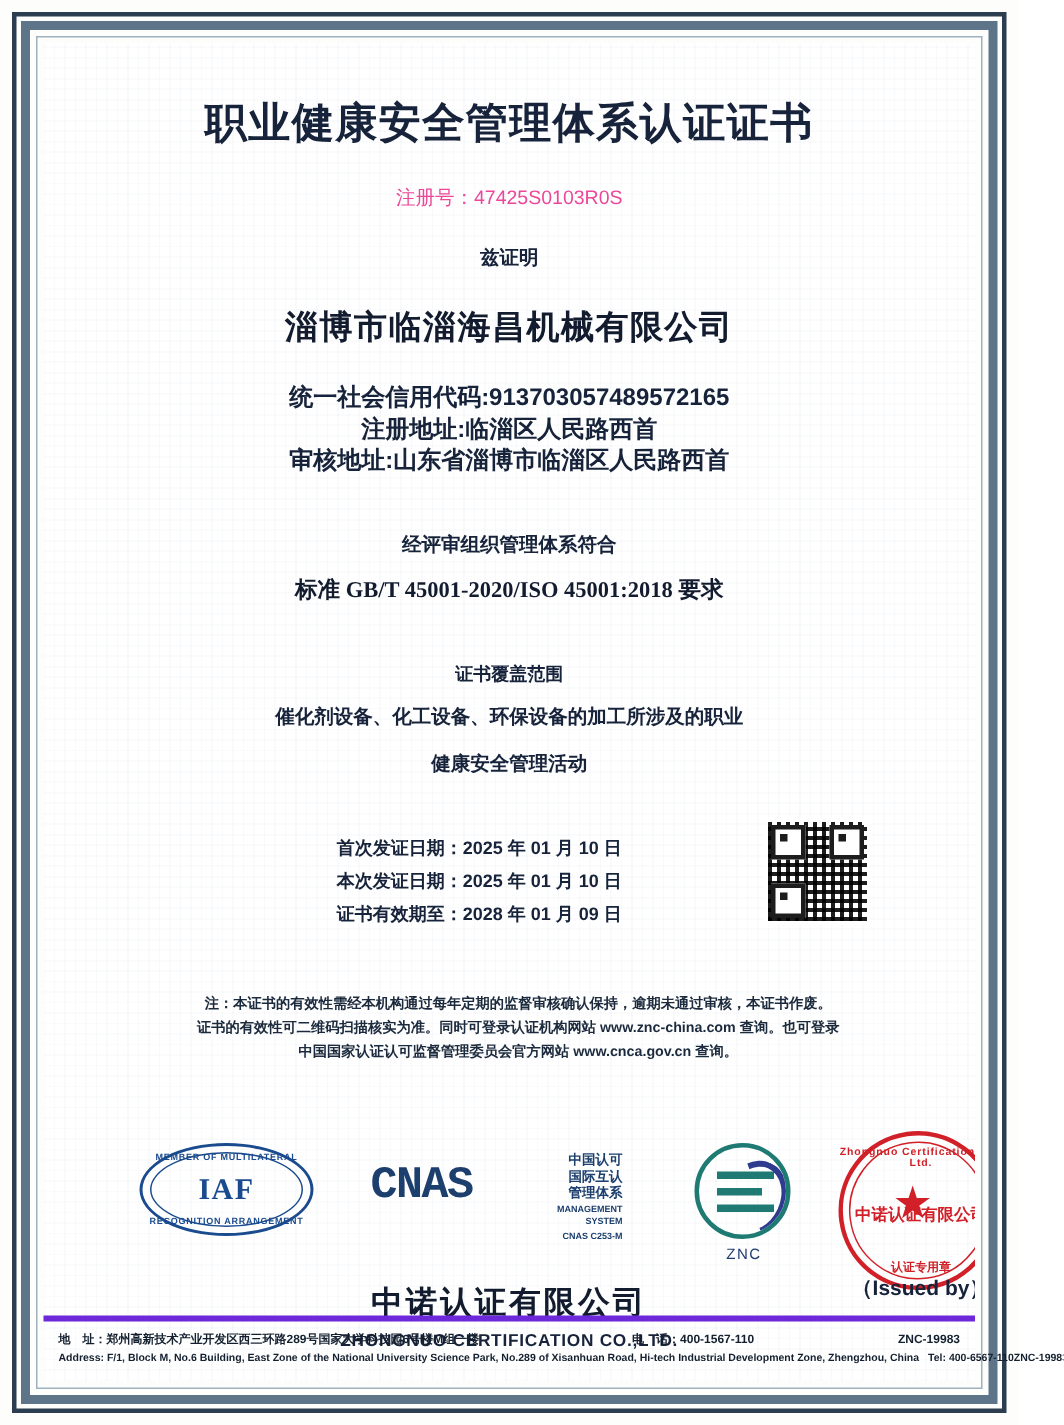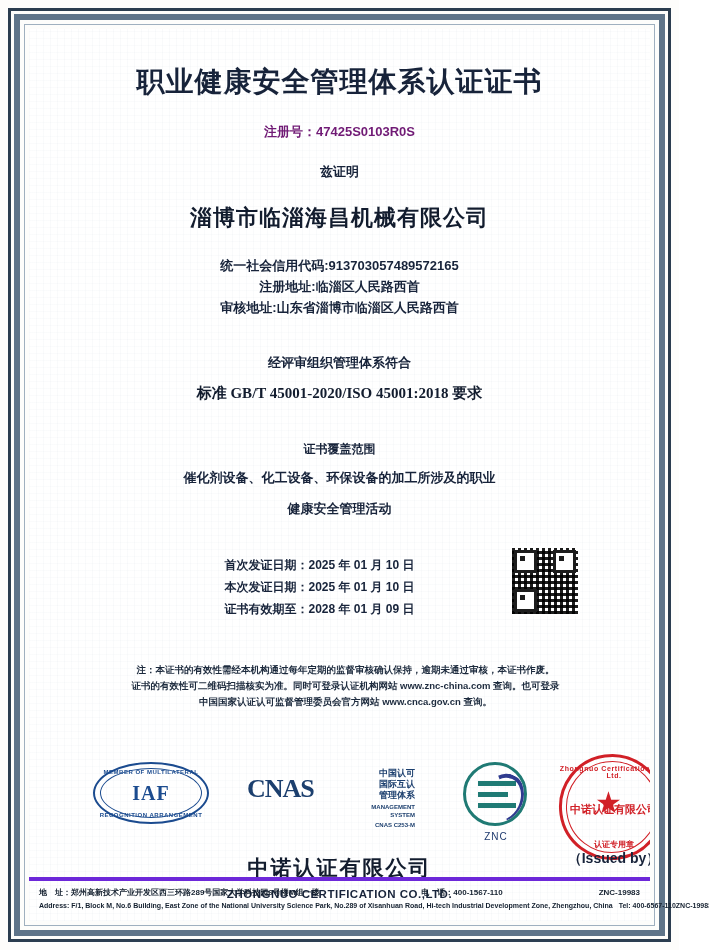--- a/index.html
+++ b/index.html
@@ -66,42 +66,42 @@
     margin-top: 34px;
     font-size: 28px;
     font-weight: bold;
     letter-spacing: 1px;
     color: #17233a;
     font-family: "Liberation Serif", serif;
   }
   .reg-no {
     margin-top: 22px;
     font-size: 13px;
-    font-weight: bold;
-    color: #701a75;
+    font-weight: normal;
+    color: #ec4899;
   }
   .hereby {
     margin-top: 22px;
     font-size: 13px;
     font-weight: bold;
     color: #17233a;
   }
   .company {
     margin-top: 22px;
     font-size: 22px;
     font-weight: bold;
     letter-spacing: 1px;
     color: #121c2e;
     font-family: "Liberation Serif", serif;
   }
   .detail-block {
     margin-top: 22px;
   }
   .detail-line {
-    font-size: 13px;
+    font-size: 16px;
     font-weight: bold;
     line-height: 21px;
     color: #17233a;
   }
   .standard-block {
     margin-top: 36px;
   }
   .standard-line-1 {
     font-size: 13px;
     font-weight: bold;
@@ -256,24 +256,24 @@
   .cnas {
     left: 196px;
     top: 14px;
     width: 168px;
     height: 60px;
     text-align: left;
   }
   .cnas-main {
     position: absolute;
     left: 0; top: 6px;
-    font-size: 26px;
+    font-size: 30px;
     font-weight: bold;
     color: #1c3f6e;
-    font-family: Liberation Serif, serif;
+    font-family: Liberation Mono, monospace;
     letter-spacing: -1px;
   }
   .cnas-right {
     position: absolute;
     left: 102px;
     top: 0;
     text-align: right;
   }
   .cnas-cn {
     font-size: 9px;

